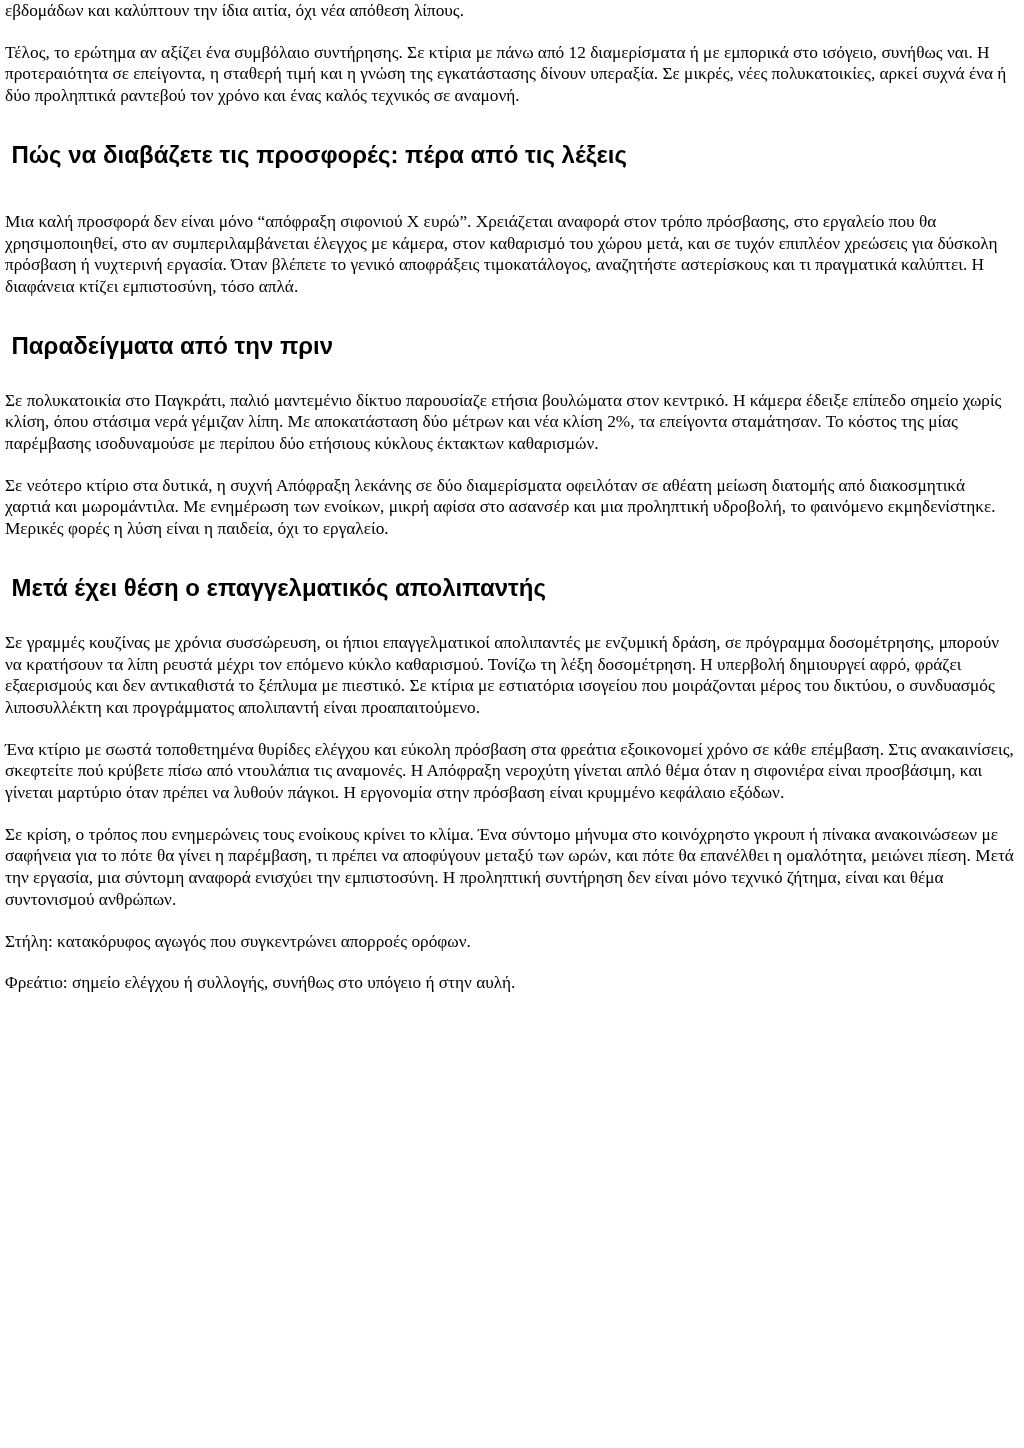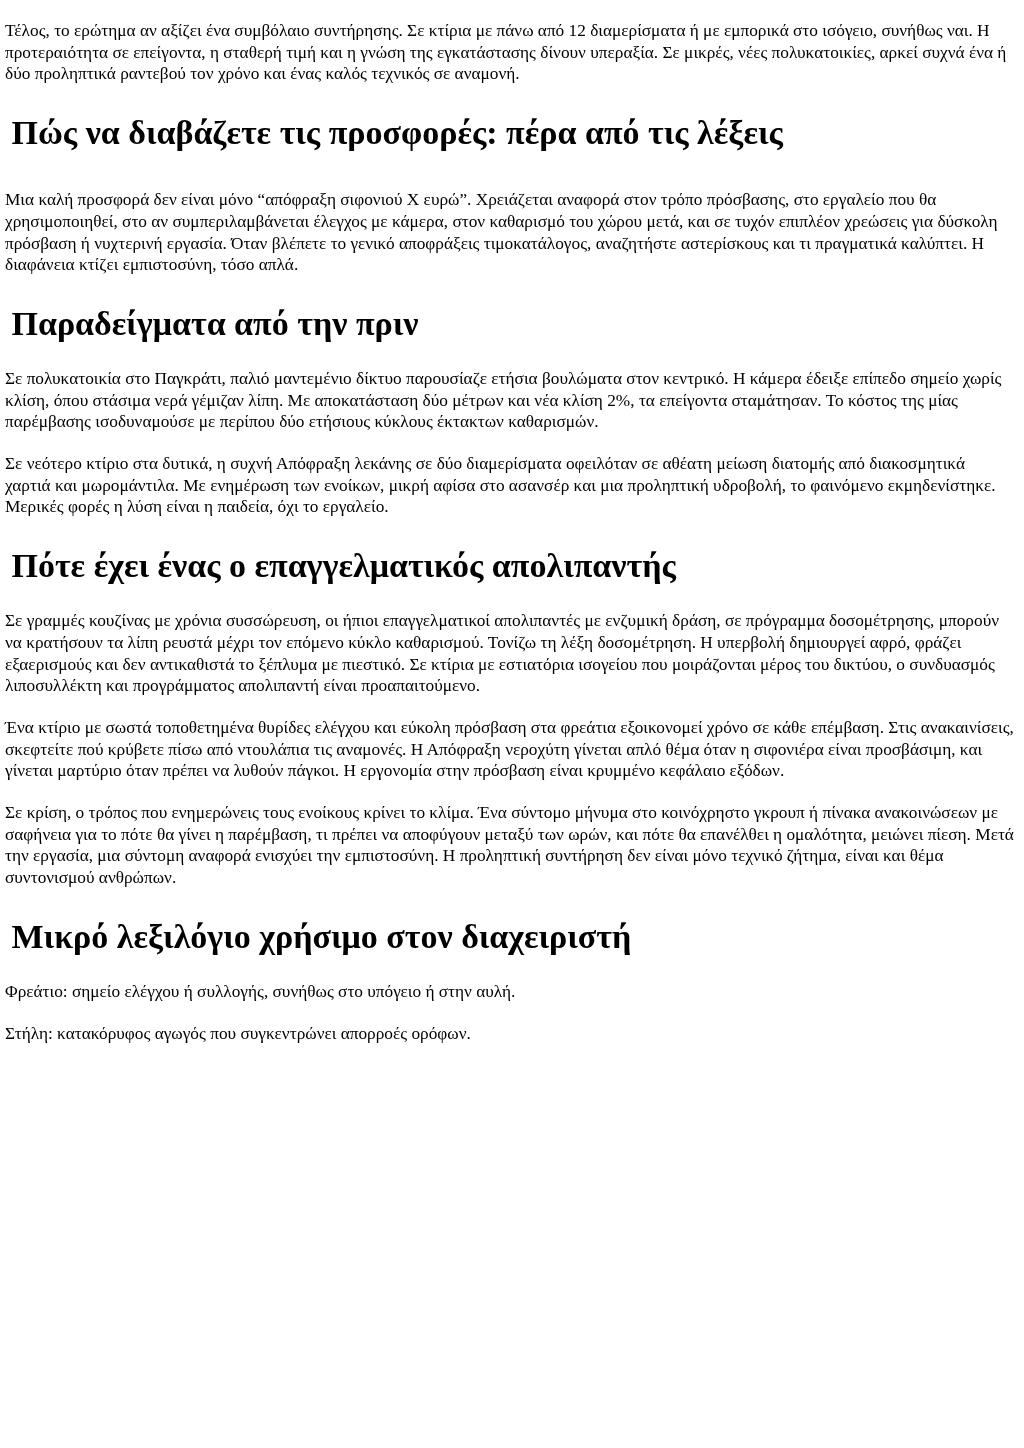--- a/index.html
+++ b/index.html
@@ -19,60 +19,60 @@
     text-rendering: optimizeLegibility;
   }
   article { display: block; }
   p {
     margin: 20px 0;
   }
   p.leading-fragment {
     margin-top: 0;
   }
   h2 {
-    font-family: Liberation Serif, serif;
+    font-family: Liberation Sans, sans-serif;
     font-weight: 700;
-    font-size: 34px;
+    font-size: 24px;
     line-height: 33px;
     margin: 31px 0 28px 6.5px;
     letter-spacing: 0;
   }
   h2.first-heading {
     margin-bottom: 40px;
   }
 </style>
 </head>
 <body>
 
 <article>
 
+  <p class="leading-fragment">εβδομάδων και καλύπτουν την ίδια αιτία, όχι νέα απόθεση λίπους.</p>
 
   <p>Τέλος, το ερώτημα αν αξίζει ένα συμβόλαιο συντήρησης. Σε κτίρια με πάνω από 12 διαμερίσματα ή με εμπορικά στο ισόγειο, συνήθως ναι. Η προτεραιότητα σε επείγοντα, η σταθερή τιμή και η γνώση της εγκατάστασης δίνουν υπεραξία. Σε μικρές, νέες πολυκατοικίες, αρκεί συχνά ένα ή δύο προληπτικά ραντεβού τον χρόνο και ένας καλός τεχνικός σε αναμονή.</p>
 
   <h2 class="first-heading">Πώς να διαβάζετε τις προσφορές: πέρα από τις λέξεις</h2>
 
   <p>Μια καλή προσφορά δεν είναι μόνο “απόφραξη σιφονιού X ευρώ”. Χρειάζεται αναφορά στον τρόπο πρόσβασης, στο εργαλείο που θα χρησιμοποιηθεί, στο αν συμπεριλαμβάνεται έλεγχος με κάμερα, στον καθαρισμό του χώρου μετά, και σε τυχόν επιπλέον χρεώσεις για δύσκολη πρόσβαση ή νυχτερινή εργασία. Όταν βλέπετε το γενικό αποφράξεις τιμοκατάλογος, αναζητήστε αστερίσκους και τι πραγματικά καλύπτει. Η διαφάνεια κτίζει εμπιστοσύνη, τόσο απλά.</p>
 
 
   <h2>Παραδείγματα από την πριν</h2>
 
   <p>Σε πολυκατοικία στο Παγκράτι, παλιό μαντεμένιο δίκτυο παρουσίαζε ετήσια βουλώματα στον κεντρικό. Η κάμερα έδειξε επίπεδο σημείο χωρίς κλίση, όπου στάσιμα νερά γέμιζαν λίπη. Με αποκατάσταση δύο μέτρων και νέα κλίση 2%, τα επείγοντα σταμάτησαν. Το κόστος της μίας παρέμβασης ισοδυναμούσε με περίπου δύο ετήσιους κύκλους έκτακτων καθαρισμών.</p>
 
   <p>Σε νεότερο κτίριο στα δυτικά, η συχνή Απόφραξη λεκάνης σε δύο διαμερίσματα οφειλόταν σε αθέατη μείωση διατομής από διακοσμητικά χαρτιά και μωρομάντιλα. Με ενημέρωση των ενοίκων, μικρή αφίσα στο ασανσέρ και μια προληπτική υδροβολή, το φαινόμενο εκμηδενίστηκε. Μερικές φορές η λύση είναι η παιδεία, όχι το εργαλείο.</p>
 
-  <h2>Πότε έχει ένας ο επαγγελματικός απολιπαντής</h2>
+  <h2>Μετά έχει θέση ο επαγγελματικός απολιπαντής</h2>
 
   <p>Σε γραμμές κουζίνας με χρόνια συσσώρευση, οι ήπιοι επαγγελματικοί απολιπαντές με ενζυμική δράση, σε πρόγραμμα δοσομέτρησης, μπορούν να κρατήσουν τα λίπη ρευστά μέχρι τον επόμενο κύκλο καθαρισμού. Τονίζω τη λέξη δοσομέτρηση. Η υπερβολή δημιουργεί αφρό, φράζει εξαερισμούς και δεν αντικαθιστά το ξέπλυμα με πιεστικό. Σε κτίρια με εστιατόρια ισογείου που μοιράζονται μέρος του δικτύου, ο συνδυασμός λιποσυλλέκτη και προγράμματος απολιπαντή είναι προαπαιτούμενο.</p>
 
 
   <p>Ένα κτίριο με σωστά τοποθετημένα θυρίδες ελέγχου και εύκολη πρόσβαση στα φρεάτια εξοικονομεί χρόνο σε κάθε επέμβαση. Στις ανακαινίσεις, σκεφτείτε πού κρύβετε πίσω από ντουλάπια τις αναμονές. Η Απόφραξη νεροχύτη γίνεται απλό θέμα όταν η σιφονιέρα είναι προσβάσιμη, και γίνεται μαρτύριο όταν πρέπει να λυθούν πάγκοι. Η εργονομία στην πρόσβαση είναι κρυμμένο κεφάλαιο εξόδων.</p>
 
 
   <p>Σε κρίση, ο τρόπος που ενημερώνεις τους ενοίκους κρίνει το κλίμα. Ένα σύντομο μήνυμα στο κοινόχρηστο γκρουπ ή πίνακα ανακοινώσεων με σαφήνεια για το πότε θα γίνει η παρέμβαση, τι πρέπει να αποφύγουν μεταξύ των ωρών, και πότε θα επανέλθει η ομαλότητα, μειώνει πίεση. Μετά την εργασία, μια σύντομη αναφορά ενισχύει την εμπιστοσύνη. Η προληπτική συντήρηση δεν είναι μόνο τεχνικό ζήτημα, είναι και θέμα συντονισμού ανθρώπων.</p>
 
-  <h2>Μικρό λεξιλόγιο χρήσιμο στον διαχειριστή</h2>
 
 
+  <p>Στήλη: κατακόρυφος αγωγός που συγκεντρώνει απορροές ορόφων.</p>
+
   <p>Φρεάτιο: σημείο ελέγχου ή συλλογής, συνήθως στο υπόγειο ή στην αυλή.</p>
-
-  <p>Στήλη: κατακόρυφος αγωγός που συγκεντρώνει απορροές ορόφων.</p>
 
 </article>
 
 </body></html>

